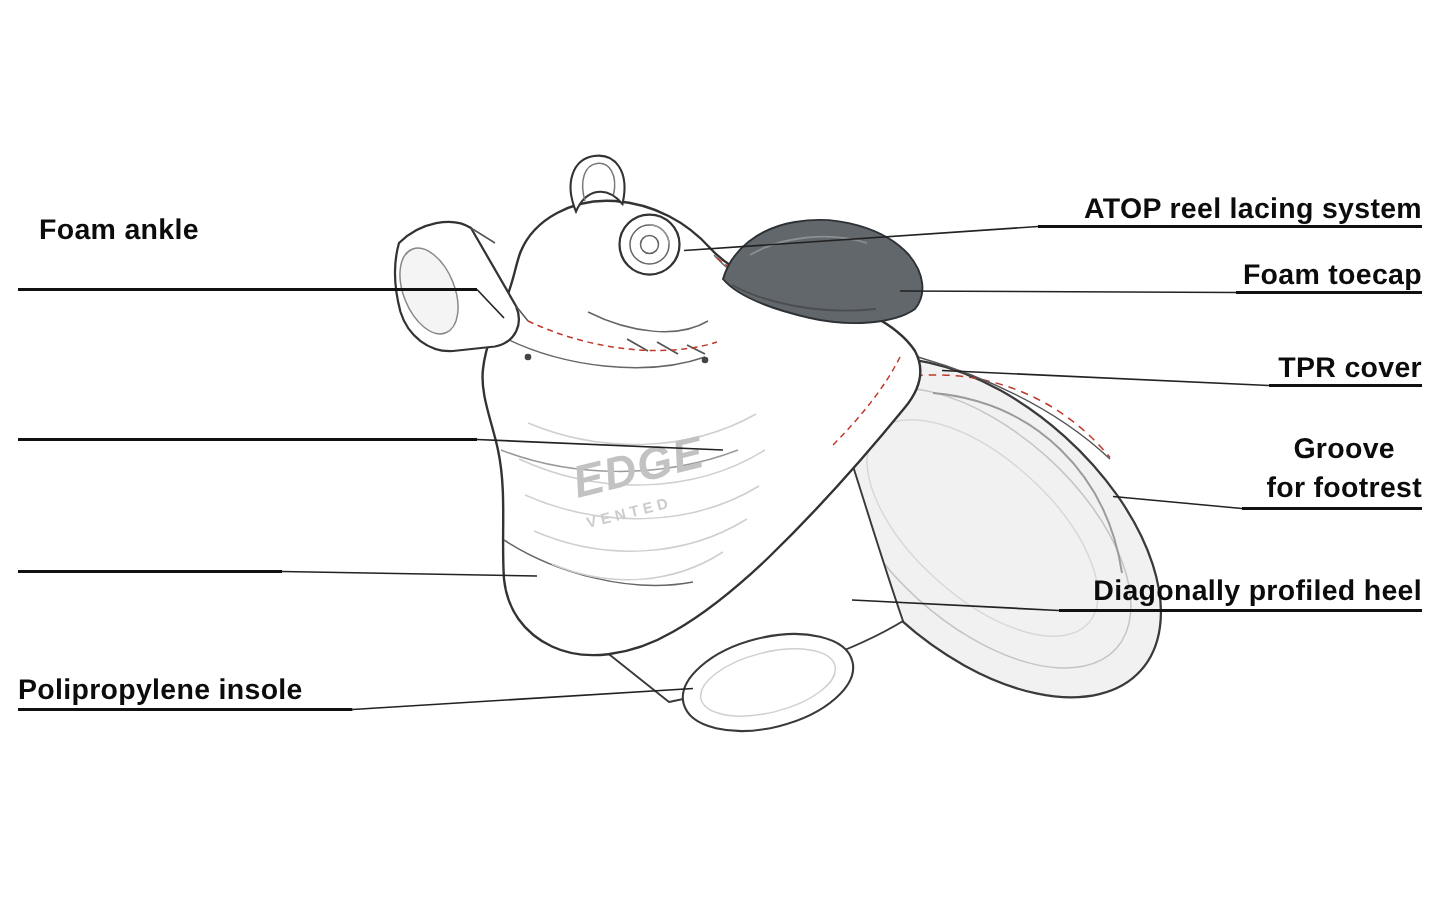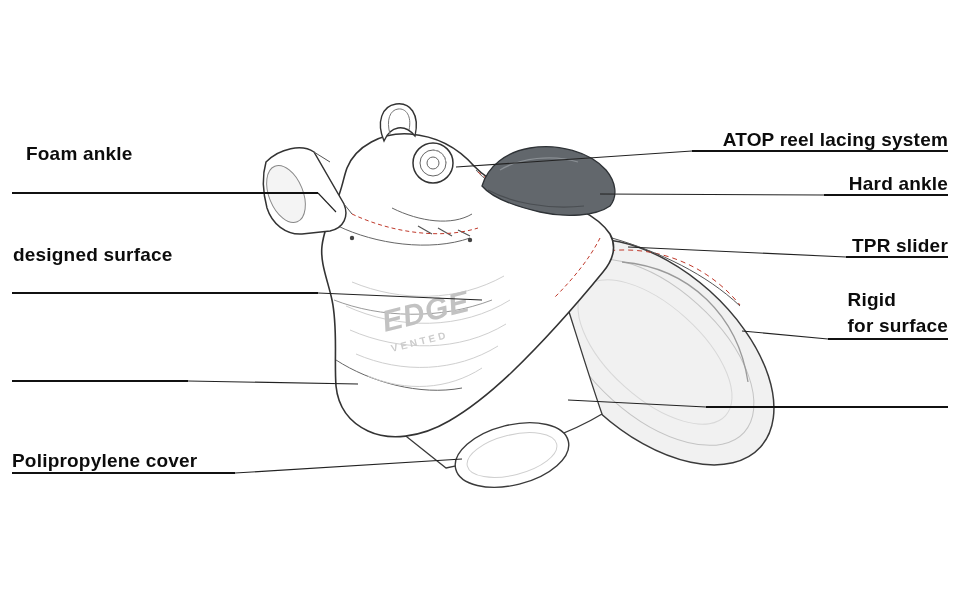--- a/index.html
+++ b/index.html
@@ -8,21 +8,21 @@
   .stage {
     position:relative; width:970px; height:600px;
     background:#ffffff; overflow:hidden;
   }
   svg.diagram { position:absolute; left:0; top:0; }
   .label {
     position:absolute;
     font-size:19px; font-weight:700; line-height:26px;
     color:#0c0c0c; letter-spacing:0.2px; white-space:nowrap;
   }
-  .label.right { text-align:left; }
+  .label.right { text-align:center; }
   .label .line { display:block; }
 </style>
 </head>
 <body>
 
 <div class="stage">
 
   <svg class="diagram" width="970" height="600" viewBox="0 0 970 600">
 
     <g>
@@ -165,39 +165,41 @@
         <path d="M 706,407 L 568,400" stroke="#222222" stroke-width="1.1"></path>
       </g>
     </g>
   </svg>
 
   <div class="label" style="left:26px; top:141px">
     <span class="line">Foam ankle</span>
   </div>
 
   <div class="label" style="left:13px; top:242px">
-    <span class="line">designed surface</span>
   </div>
 
 
   <div class="label" style="left:12px; top:448px">
-    <span class="line">Polipropylene cover</span>
+    <span class="line">Polipropylene insole</span>
   </div>
 
   <div class="label right" style="right:22px; top:127px">
     <span class="line">ATOP reel lacing system</span>
   </div>
 
   <div class="label right" style="right:22px; top:171px">
-    <span class="line">Hard ankle</span>
+    <span class="line">Foam toecap</span>
   </div>
 
   <div class="label right" style="right:22px; top:233px">
-    <span class="line">TPR slider</span>
+    <span class="line">TPR cover</span>
   </div>
 
   <div class="label right" style="right:22px; top:287px">
-    <span class="line">Rigid</span>
-    <span class="line">for surface</span>
-  </div>
-
+    <span class="line">Groove</span>
+    <span class="line">for footrest</span>
+  </div>
+
+  <div class="label right" style="right:22px; top:382px">
+    <span class="line">Diagonally profiled heel</span>
+  </div>
 
 </div>
 
 </body></html>

